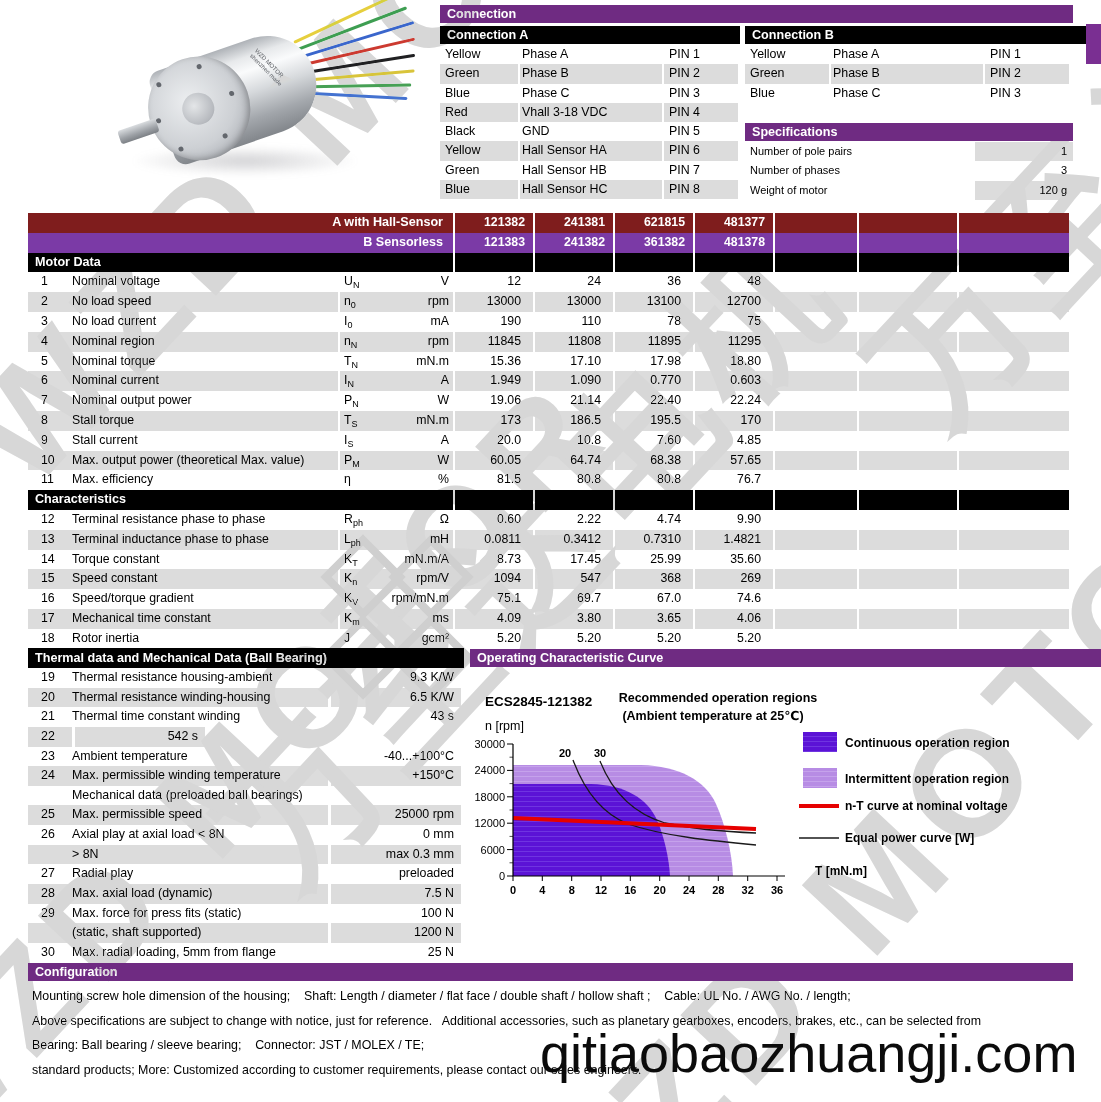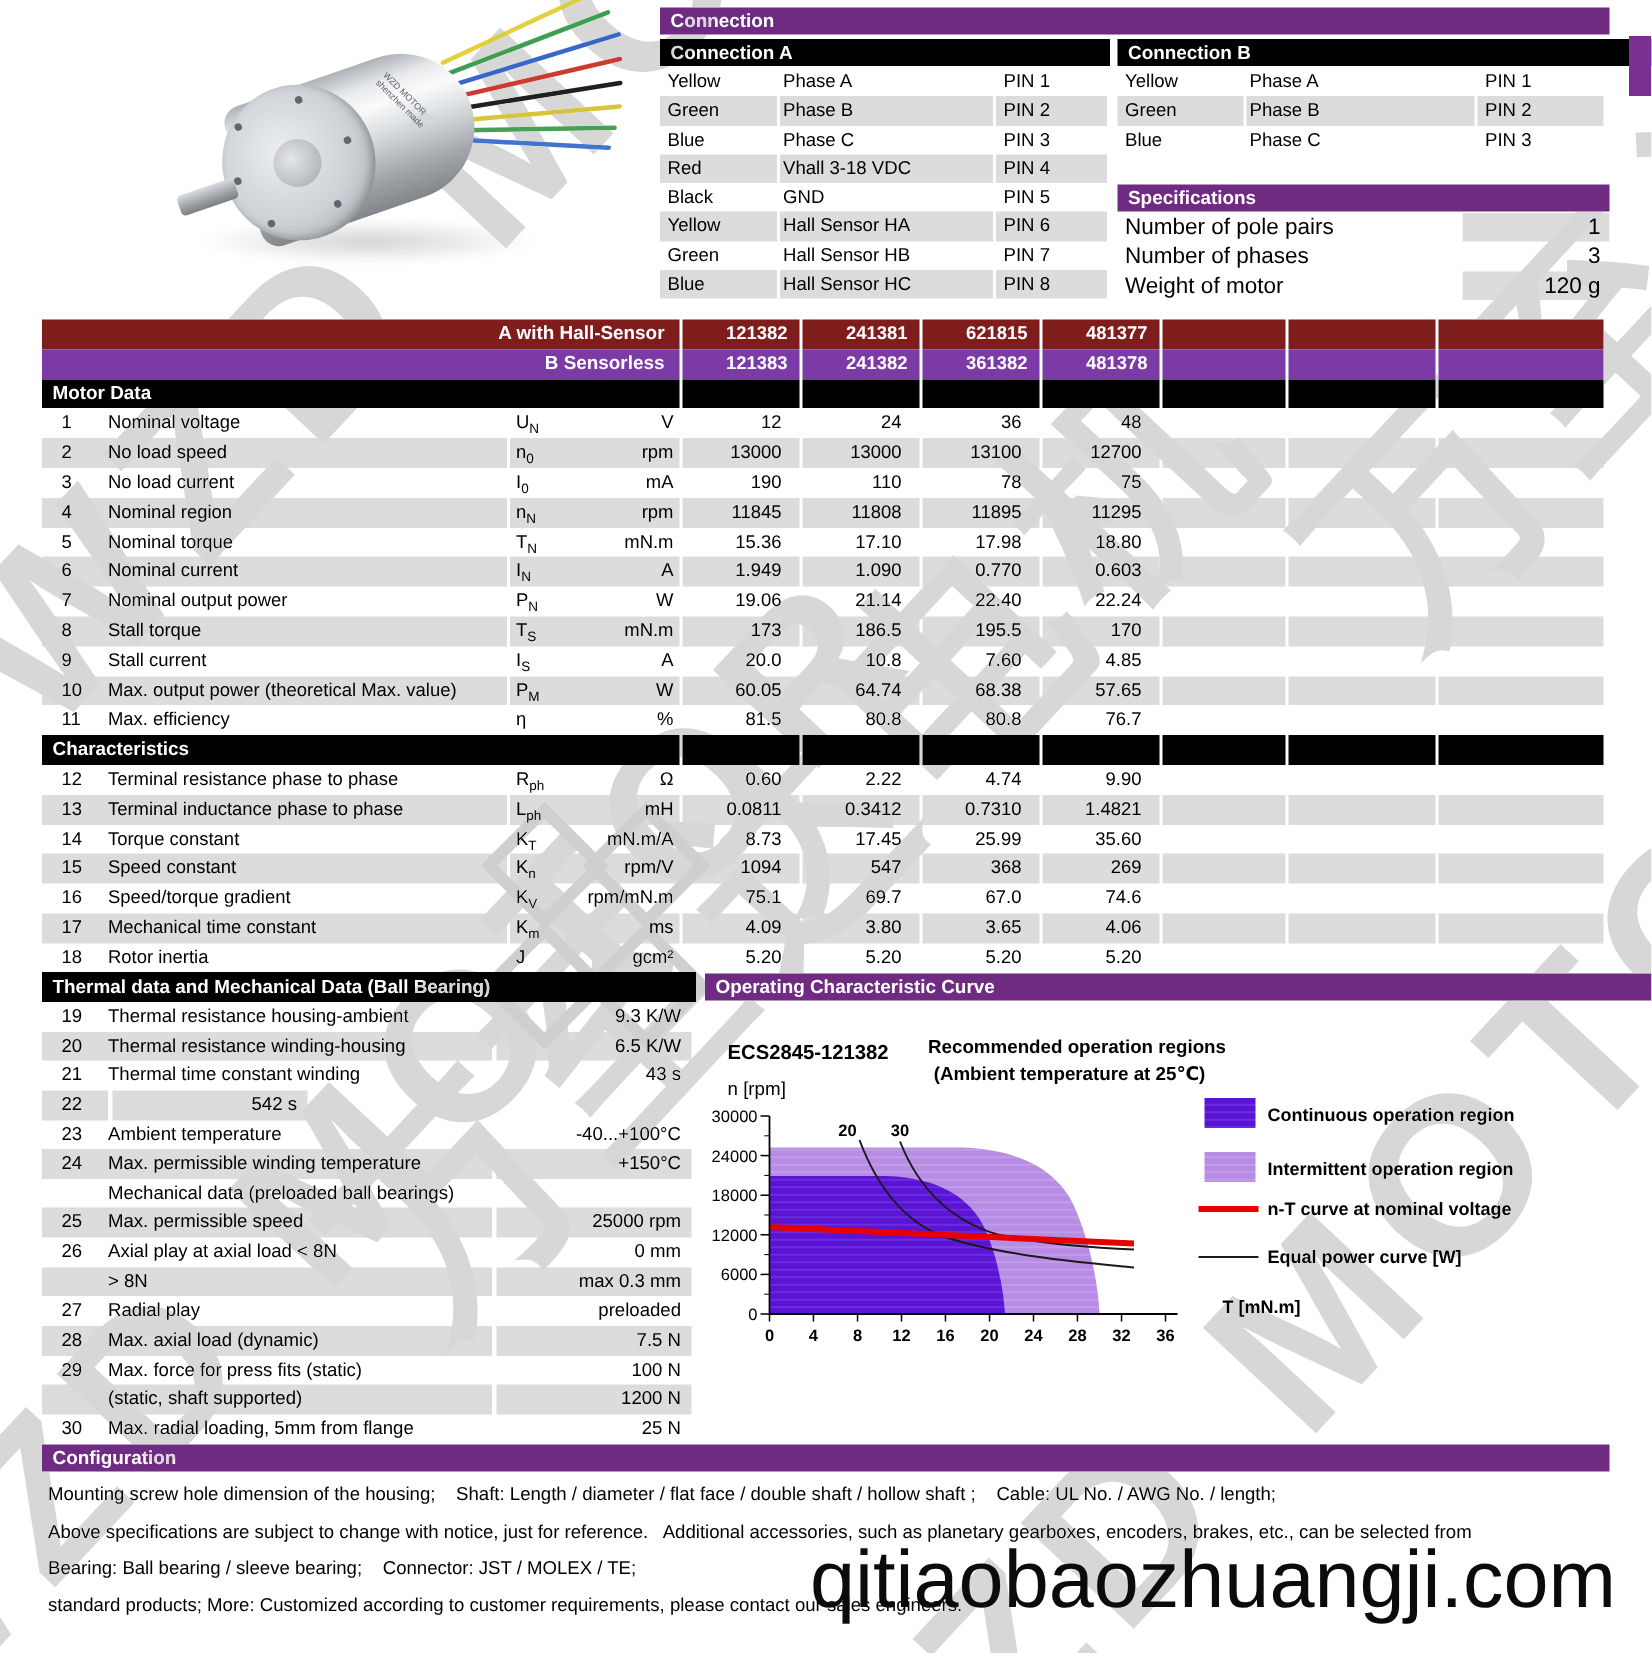--- a/index.html
+++ b/index.html
@@ -12,21 +12,21 @@
   
   .crow{display:flex;height:19.3px;line-height:19.3px;font-size:12.4px;}
   .crow .c{box-sizing:border-box;}
   .ccolor{width:78px;padding-left:5px;margin-right:2px;}
   .csig{width:142px;padding-left:2px;margin-right:2px;}
   .cpin{width:74px;padding-left:5px;}
   #conn-b-rows .ccolor{width:84px;}
   #conn-b-rows .csig{width:152px;}
   #conn-b-rows .cpin{width:84px;}
   .crow.shade .c{background:#dcdcdc;}
-  .srow{display:flex;height:19.3px;line-height:19.3px;font-size:15px;}
+  .srow{display:flex;height:19.3px;line-height:19.3px;font-size:11px;}
   .slbl{width:228px;padding-left:5px;margin-right:2px;box-sizing:border-box;}
   .sval{width:98px;text-align:right;padding-right:6px;box-sizing:border-box;}
   .srow.shade .sval{background:#dcdcdc;}
   
   .mtable{position:absolute;left:28px;top:213px;width:1045px;}
   .mrow{display:flex;height:19.8px;line-height:19.8px;font-size:12.3px;}
   .mrow .c{box-sizing:border-box;flex:0 0 auto;}
   .no{width:44px;padding-left:13px;}
   .lbl{width:266px;margin-right:2px;}
   .symunit{width:113px;margin-right:2px;display:flex;}

